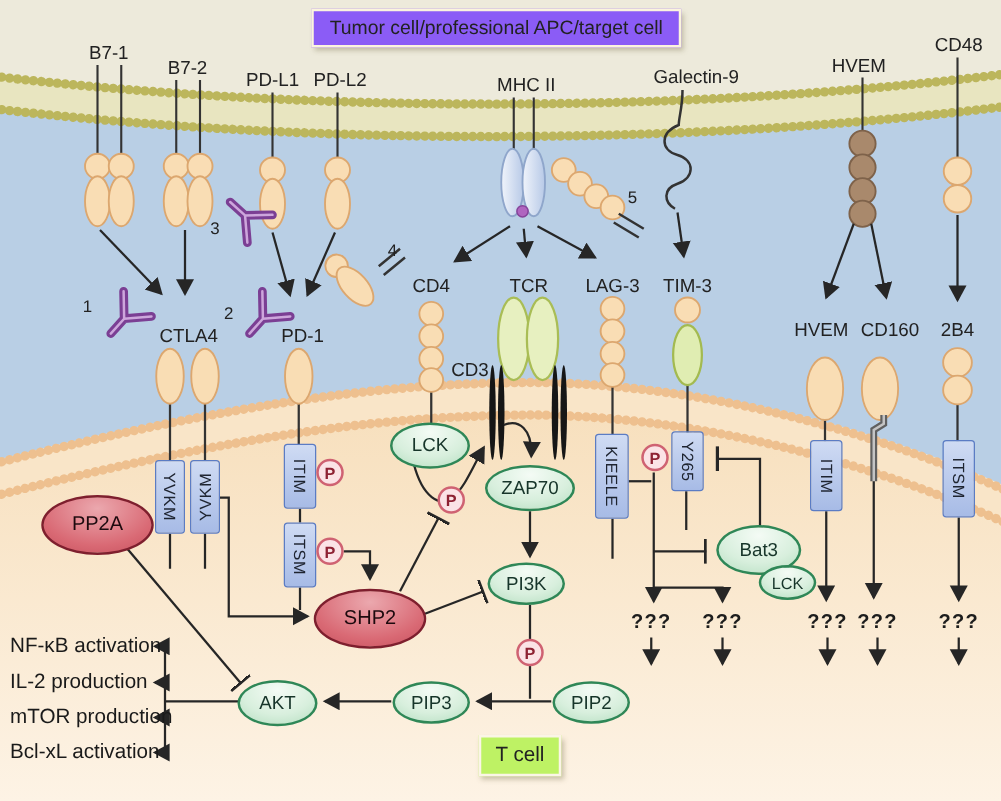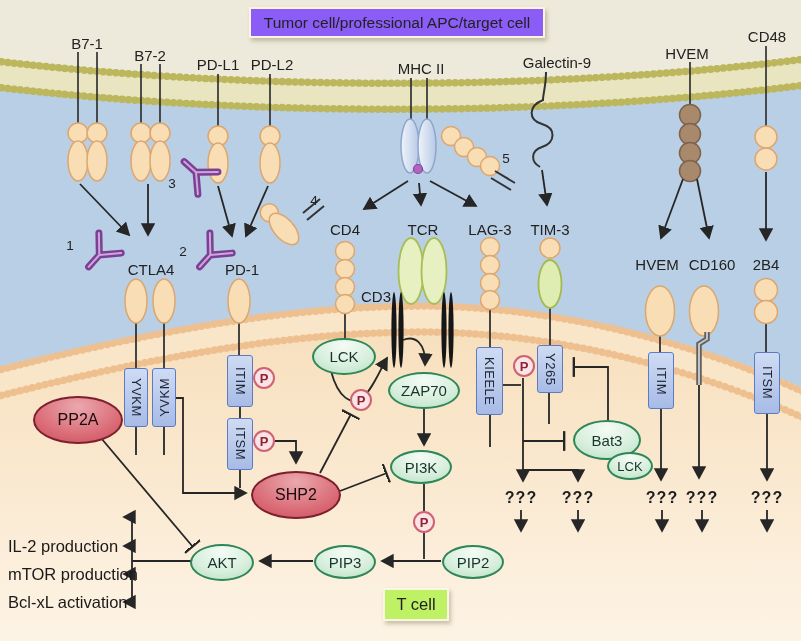--- a/index.html
+++ b/index.html
@@ -314,20 +314,21 @@
 <div class="oval oval-r" style="left:251px;top:471px;width:90px;height:48px">
       <span>SHP2</span>
     </div>
 
 <div class="q" style="left:521px;top:498px">???</div>
 <div class="q" style="left:578px;top:498px">???</div>
 <div class="q" style="left:662px;top:498px">???</div>
 <div class="q" style="left:702px;top:498px">???</div>
 <div class="q" style="left:767px;top:498px">???</div>
 
+<div class="outrow" style="top:517px">NF-κB activation</div>
 <div class="outrow" style="top:546px">IL-2 production</div>
 <div class="outrow" style="top:574px">mTOR production</div>
 <div class="outrow" style="top:602px">Bcl-xL activation</div>
 
 
 <div class="tcellbox">T cell</div>
 
 </div>
 
 </body></html>

